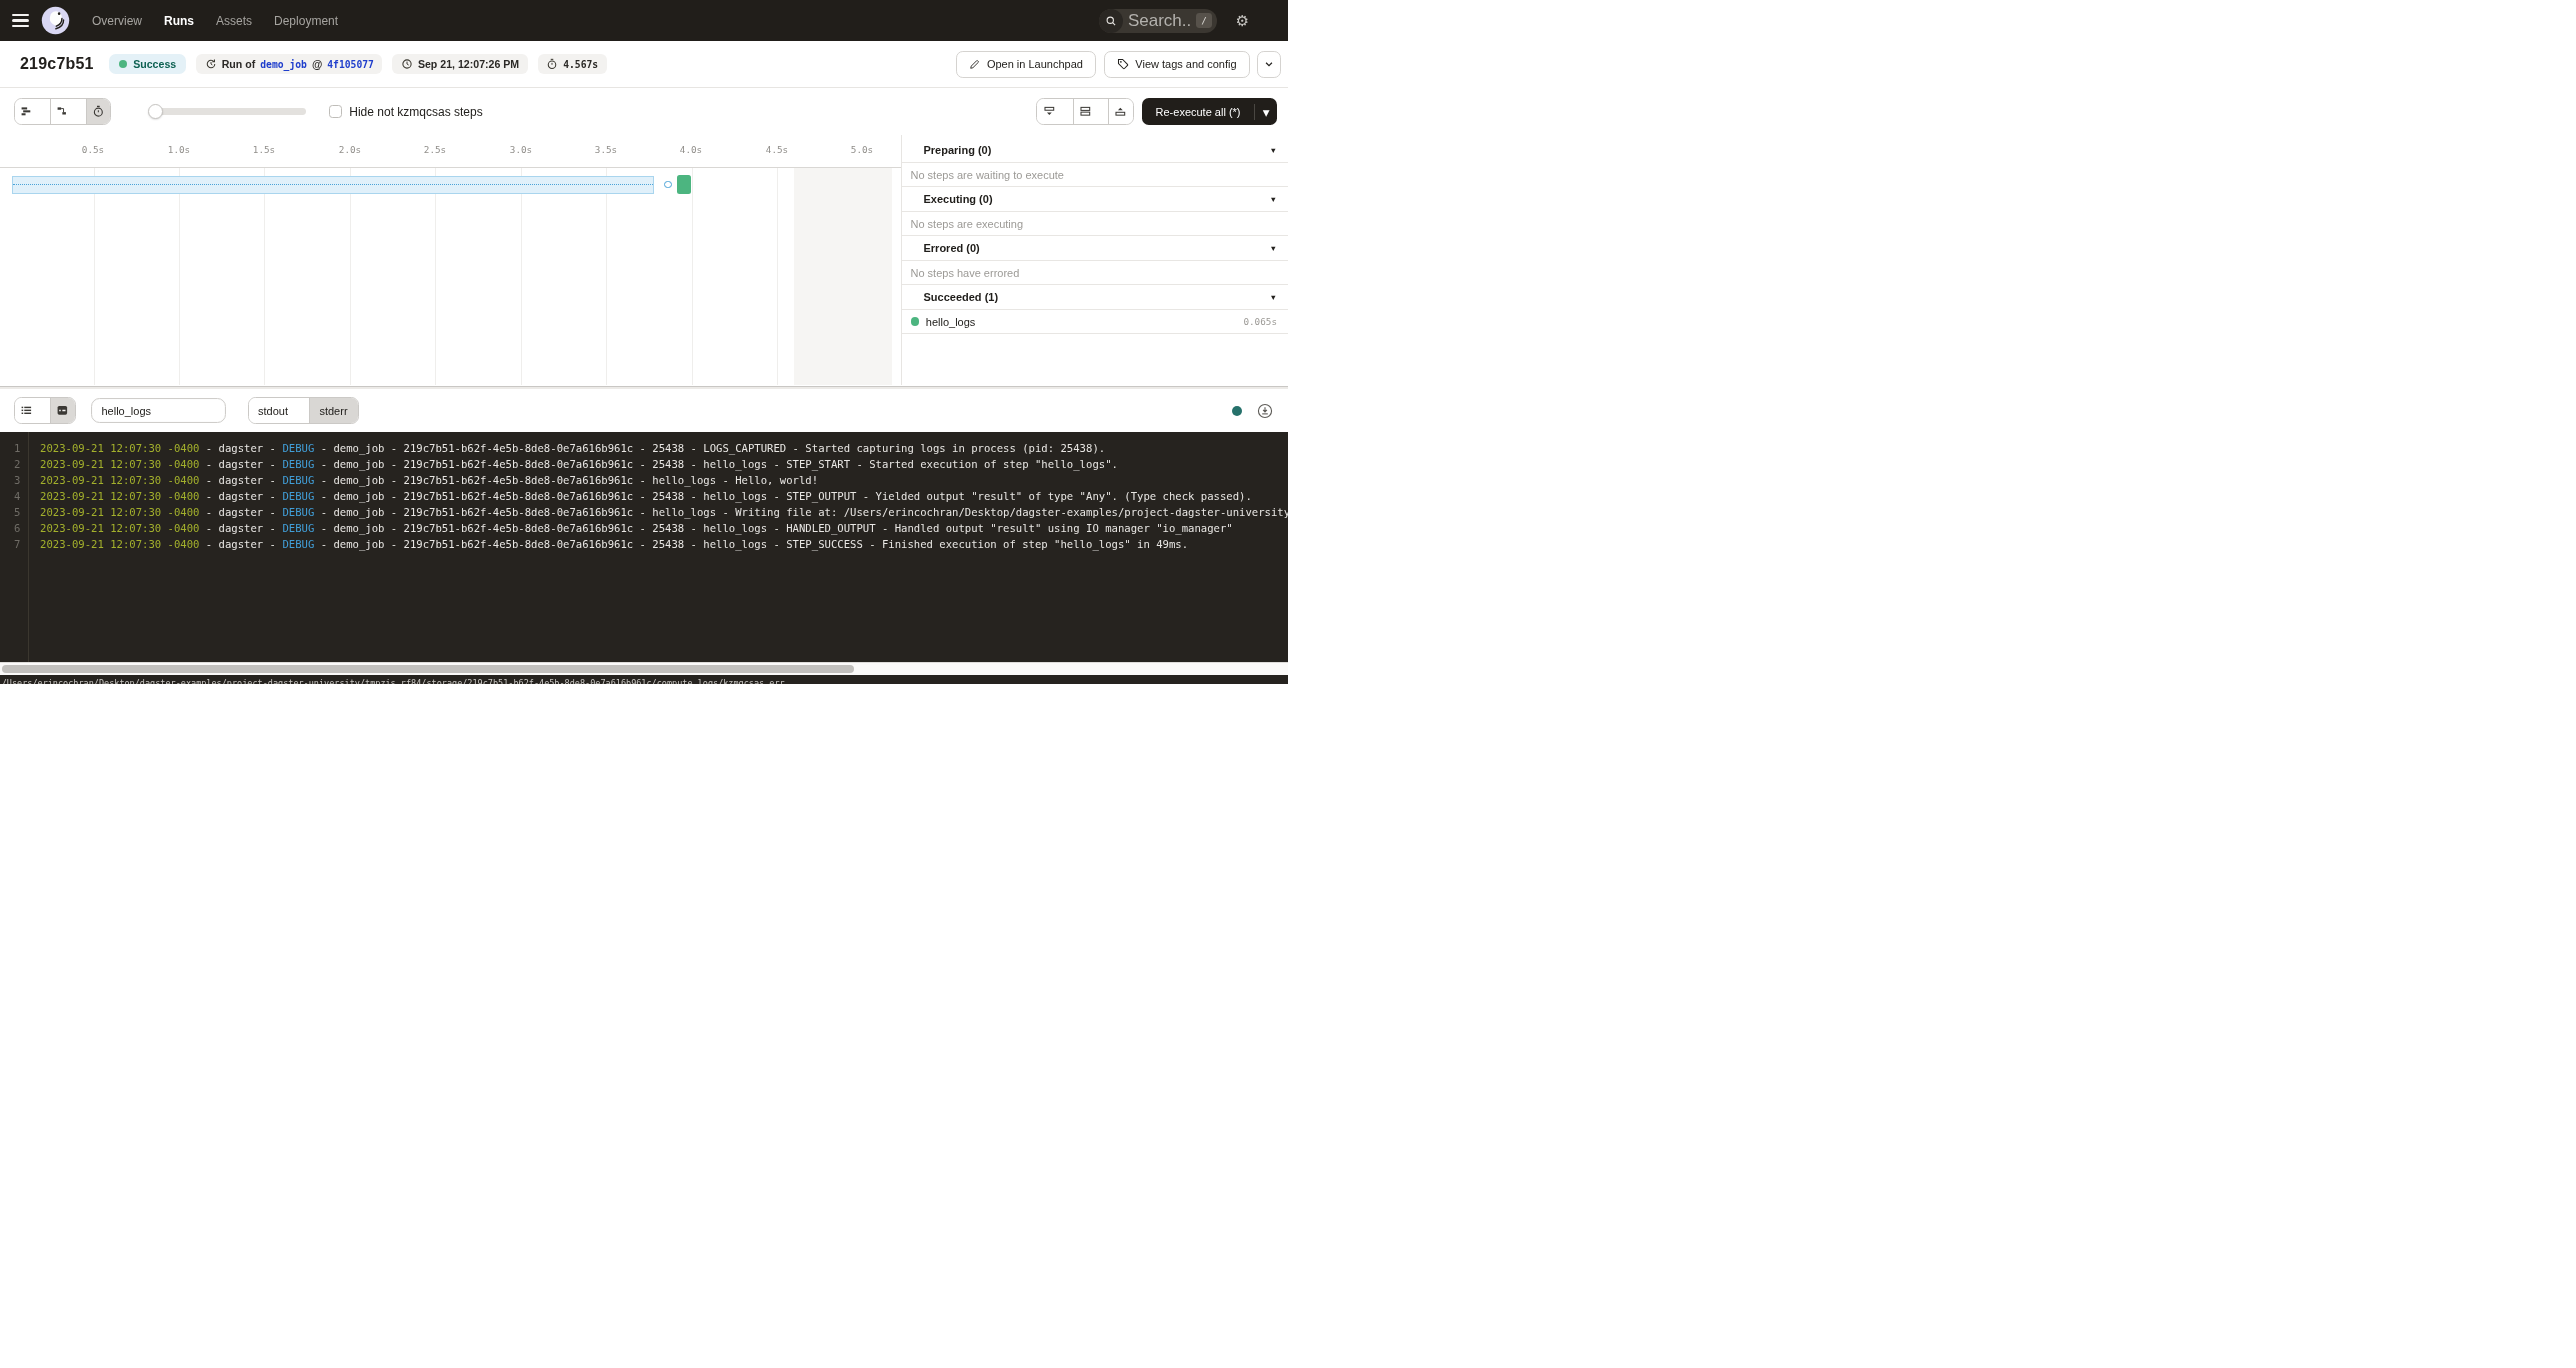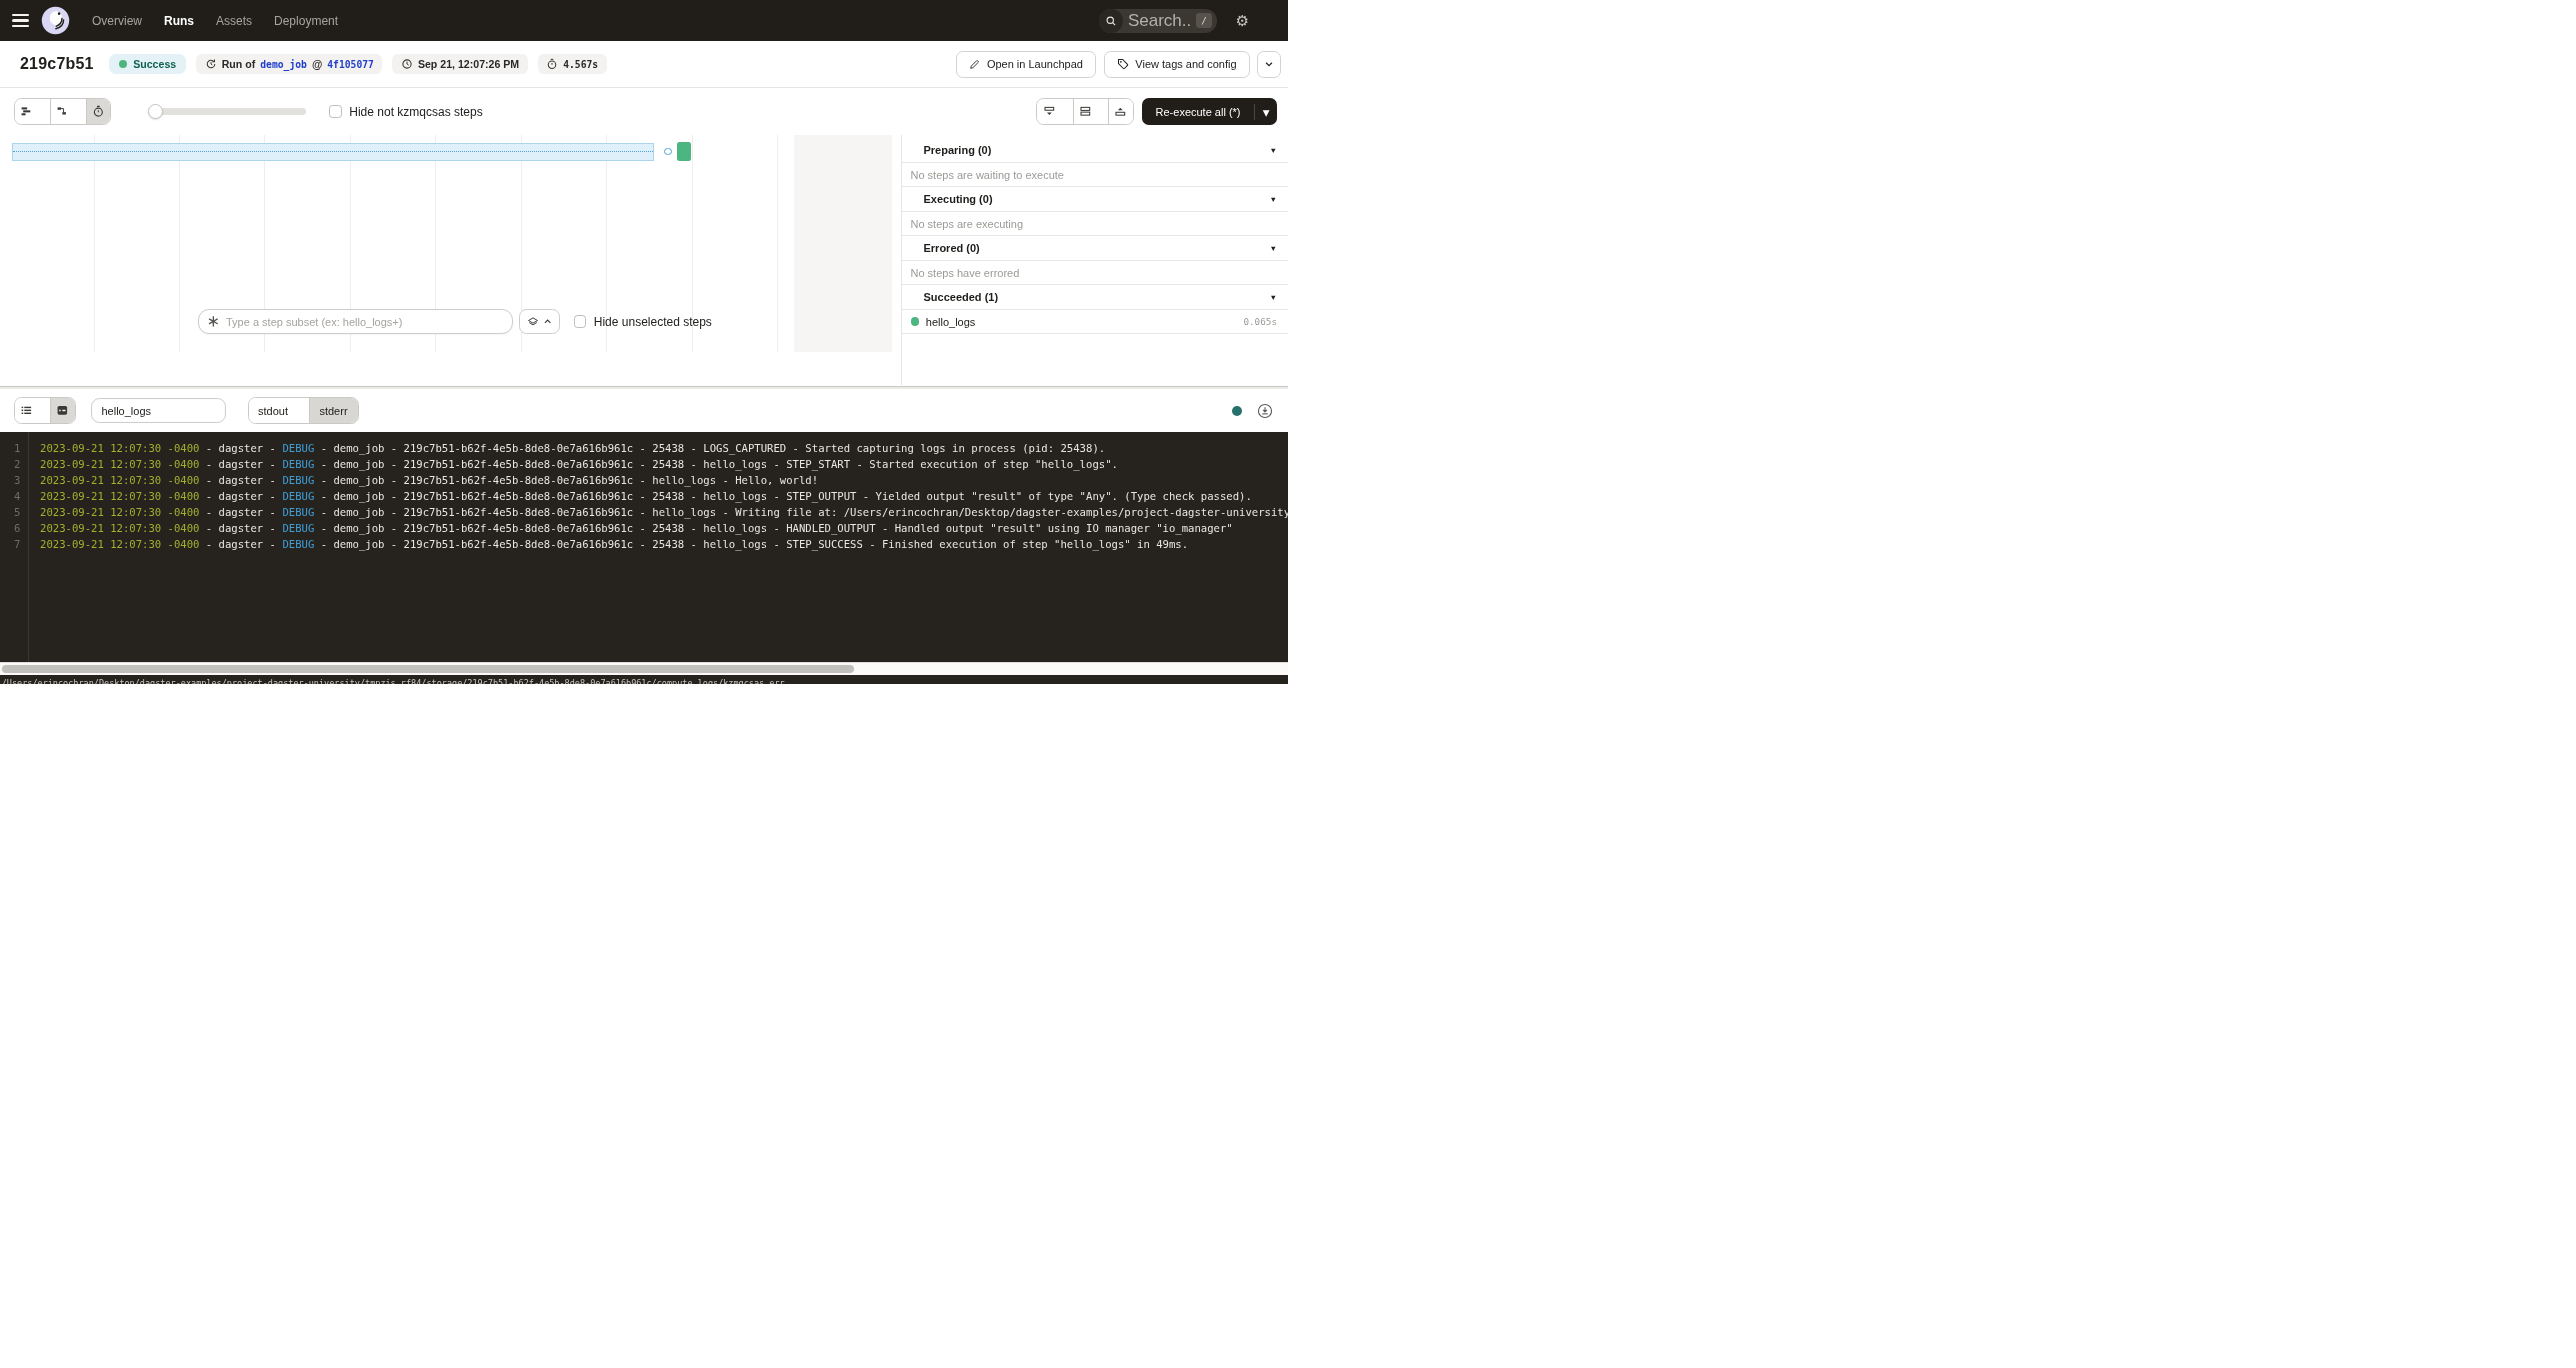--- a/index.html
+++ b/index.html
@@ -254,60 +254,49 @@
       </div>
     </div>
     <div id="reexecute">
       <span class="label">Re-execute all (*)</span>
       <span class="caret-seg">▾</span>
     </div>
   </div>
 </div>
 
 <div id="gantt">
+  <div id="axis">
+      <div class="tick" style="left: 72px;">0.5s</div>
+      <div class="tick" style="left: 158px;">1.0s</div>
+      <div class="tick" style="left: 243px;">1.5s</div>
+      <div class="tick" style="left: 329px;">2.0s</div>
+      <div class="tick" style="left: 414px;">2.5s</div>
+      <div class="tick" style="left: 500px;">3.0s</div>
+      <div class="tick" style="left: 585px;">3.5s</div>
+      <div class="tick" style="left: 670px;">4.0s</div>
+      <div class="tick" style="left: 756px;">4.5s</div>
+      <div class="tick" style="left: 841px;">5.0s</div>
+    </div>
   <div id="chart">
       <div class="gridline" style="left: 862px;"></div>
       <div class="gridline" style="left: 777px;"></div>
       <div class="gridline" style="left: 692px;"></div>
       <div class="gridline" style="left: 606px;"></div>
       <div class="gridline" style="left: 521px;"></div>
       <div class="gridline" style="left: 435px;"></div>
       <div class="gridline" style="left: 350px;"></div>
       <div class="gridline" style="left: 264px;"></div>
       <div class="gridline" style="left: 179px;"></div>
       <div class="gridline" style="left: 94px;"></div>
     <div id="after-run-shade"></div>
     <div id="waiting-band">
       <div id="waiting-dotted"></div>
     </div>
     <div id="dep-marker"></div>
     <div id="step-bar"></div>
-    <div id="subset-row">
-      <div id="subset-input-wrap">
-        <svg width="12.7" height="12.7" viewBox="0 0 16 16">
-            <g stroke="currentColor" stroke-width="1.7" stroke-linecap="square">
-              <path d="M8 2.5v11M3.3 5.3l9.4 5.4M12.7 5.3L3.3 10.7"></path>
-            </g>
-          </svg>
-        <input id="subset-input" placeholder="Type a step subset (ex: hello_logs+)" style="">
-      </div>
-      <div id="layers-btn">
-        <svg width="12" height="12" viewBox="0 0 16 16">
-            <path d="M8 2.5L14 6 8 9.5 2 6z" fill="none" stroke="currentColor" stroke-width="1.3"></path>
-            <path d="M3 8.8L8 11.8l5-3" fill="none" stroke="currentColor" stroke-width="1.3"></path>
-          </svg>
-        <svg width="9.3" height="9.3" viewBox="0 0 12 12">
-            <path d="M2.5 7.5L6 4l3.5 3.5" fill="none" stroke="currentColor" stroke-width="1.5"></path>
-          </svg>
-      </div>
-      <div id="hide-unselected">
-        <span class="checkbox"></span>
-        <span class="check-label">Hide unselected steps</span>
-      </div>
-    </div>
   </div>
 </div>
 
 <div id="panel">
     <div class="p-row">
       <span class="p-title">Preparing (0)</span>
       <span class="p-caret">▼</span>
     </div>
     <div class="p-row">
       <span class="p-empty">No steps are waiting to execute</span>

